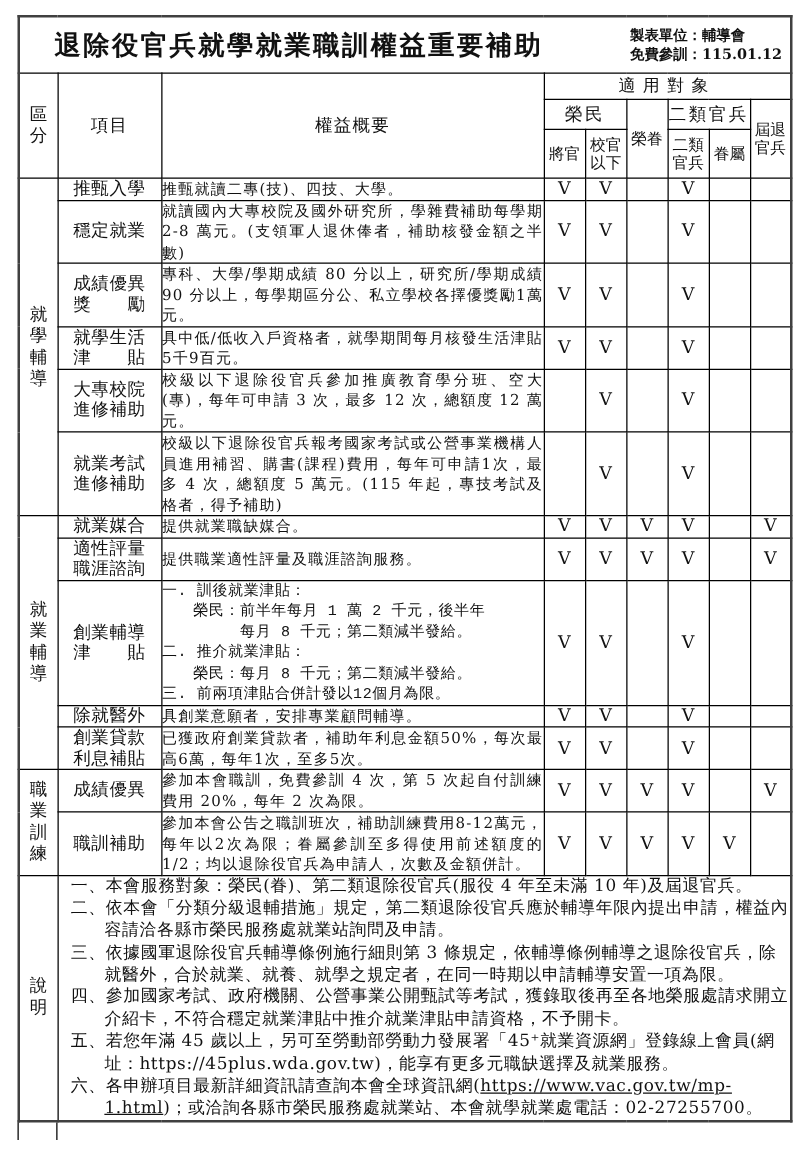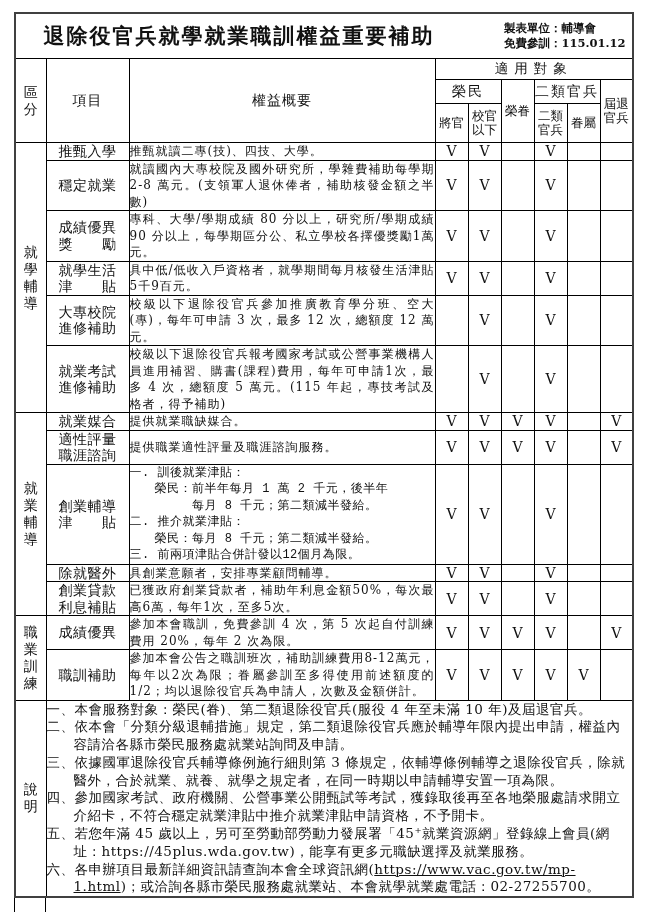--- a/index.html
+++ b/index.html
@@ -31,21 +31,21 @@
   th.hd-group{height:23px;font-size:14px;letter-spacing:2px;font-family:Liberation Mono, monospace;}
   th.hd-sub{height:38px;font-size:12.5px;line-height:14px;white-space:pre-line;letter-spacing:0;}
   th.vert{white-space:pre-line;line-height:17px;font-size:14px;letter-spacing:0;}
   
   td.item{font-size:14px;line-height:16.5px;text-align:center;white-space:pre-line;letter-spacing:0.5px;padding:1px 0;}
   td.summary{font-size:12px;line-height:16.5px;text-align:justify;text-justify:inter-character;white-space:pre-line;letter-spacing:1px;padding:1px 4px;}
   td.summary.left{text-align:left;letter-spacing:0.5px;font-family:Liberation Mono, monospace;}
   td.mark{font-size:14px;text-align:center;font-family:"DejaVu Serif",serif;}
   
   td.notes-cell{padding:3px 5px 4px 4px;vertical-align:top;}
-  .note{font-size:13.5px;line-height:17.8px;letter-spacing:0.5px;padding-left:27px;text-indent:-27px;text-align:left;}
+  .note{font-size:13.5px;line-height:17.8px;letter-spacing:0.5px;padding-left:37px;text-indent:-27px;text-align:left;}
   .note .u{text-decoration:underline;}
   
   .stub-row{position:relative;margin-left:14px;width:620px;height:16px;}
   .stub{position:absolute;top:0;width:1px;height:14px;background:#000;}
   .stub.s1{left:0;}
   .stub.s2{left:31px;}
 </style>
 </head>
 <body>
 

